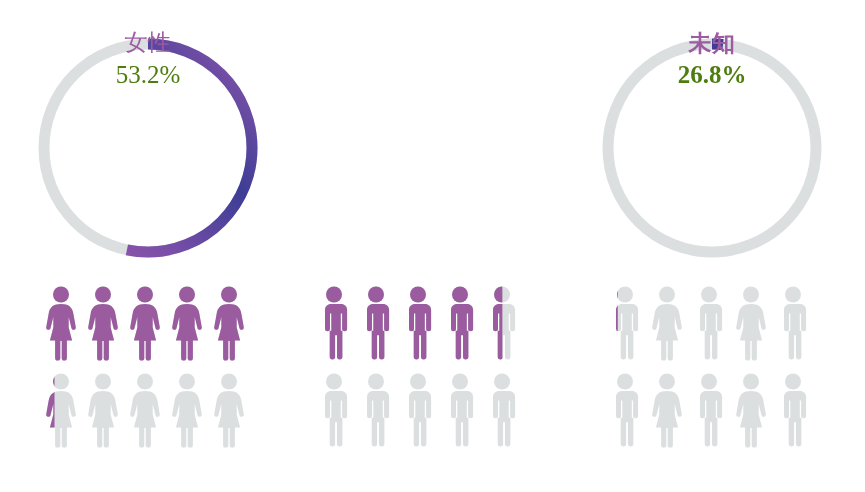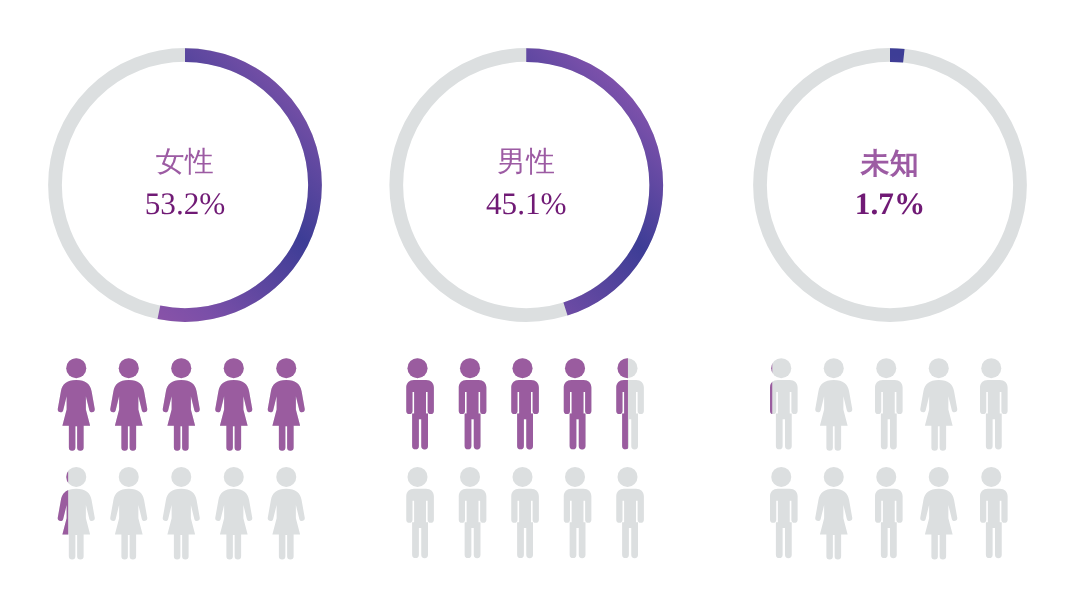--- a/index.html
+++ b/index.html
@@ -48,34 +48,34 @@
   }
   .donut-center {
     position: absolute;
     top: 0;
     left: 0;
     width: 240px;
     height: 240px;
     display: flex;
     flex-direction: column;
     align-items: center;
-    justify-content: center;
+    justify-content: flex-start;
     pointer-events: none;
   }
   .donut-label {
     font-size: 23px;
     line-height: 1.28;
     color: #9c5ba3;
     letter-spacing: 0.5px;
     font-family: "DejaVu Serif", "Liberation Serif", serif;
   }
   .donut-value {
     font-size: 25px;
     line-height: 1.28;
-    color: #701a75;
+    color: #4d7c0f;
     font-family: "Liberation Serif", "DejaVu Serif", serif;
     margin-top: 2px;
   }
 
   
   .picto-rows {
     position: absolute;
     left: 50%;
     transform: translateX(-50%);
     top: 285px;
@@ -271,38 +271,20 @@
     <g fill="#9a5c9f" clip-path="url(#clip9)">
               <circle cx="18" cy="9.5" r="8"></circle>
        <path d="M18 19 c-7.6 0-11.2 3.2-12.3 9.2 L3.2 42.2 c-0.5 2.7 3.6 3.7 4.3 1.1 L10.3 32 v10.5 L6.9 55.5 h5.2 V73 a2.6 2.6 0 0 0 5.2 0 V56 h1.4 V73 a2.6 2.6 0 0 0 5.2 0 V55.5 h5.2 L25.7 42.5 V32 l2.8 11.3 c0.7 2.6 4.8 1.6 4.3-1.1 L30.3 28.2 C29.2 22.2 25.6 19 18 19 Z"></path>
             </g>
   </svg>
         </div>
       </div>
   </div>
 
   <div class="group group-male">
-    <div class="donut-wrap">
-      <svg class="donut-svg" viewBox="0 0 240 240">
-        <defs>
-          <linearGradient id="gradM" x1="0" y1="0" x2="1" y2="1">
-            <stop offset="0%" stop-color="#b463b0"></stop>
-            <stop offset="26%" stop-color="#7a4fa8"></stop>
-            <stop offset="60%" stop-color="#3d3d96"></stop>
-            <stop offset="100%" stop-color="#9c5bb5"></stop>
-          </linearGradient>
-        </defs>
-        <circle cx="120" cy="120" r="104" fill="none" stroke="#dcdfe0" stroke-width="11"></circle>
-        <circle class="arc" cx="120" cy="120" r="104" fill="none" stroke="url(#gradM)" stroke-width="11" stroke-linecap="butt" transform="rotate(-90 120 120)" stroke-dasharray="294.70652364795137 358.74474829872565"></circle>
-      </svg>
-      <div class="donut-center">
-        <div class="donut-label">男性</div>
-        <div class="donut-value">45.1%</div>
-      </div>
-    </div>
     <div class="picto-rows">
         <div class="picto-row">
           <svg class="figure" viewBox="0 0 36 76">
     <defs>
               <clipPath id="clip10">
                 <rect x="0" y="0" width="36.00" height="76"></rect>
               </clipPath>
             </defs>
     <g fill="#dcdfe0">
               <circle cx="18" cy="9.5" r="8"></circle>
@@ -461,21 +443,21 @@
           <linearGradient id="gradU" x1="0" y1="0" x2="1" y2="0">
             <stop offset="0%" stop-color="#a259a8"></stop>
             <stop offset="100%" stop-color="#3d3d96"></stop>
           </linearGradient>
         </defs>
         <circle cx="120" cy="120" r="104" fill="none" stroke="#dcdfe0" stroke-width="11"></circle>
         <circle class="arc" cx="120" cy="120" r="104" fill="none" stroke="url(#gradU)" stroke-width="11" stroke-linecap="butt" transform="rotate(-90 120 120)" stroke-dasharray="11.10867162309351 642.3426003235835"></circle>
       </svg>
       <div class="donut-center">
         <div class="donut-label">未知</div>
-        <div class="donut-value">1.7%</div>
+        <div class="donut-value">26.8%</div>
       </div>
     </div>
     <div class="picto-rows">
         <div class="picto-row">
           <svg class="figure" viewBox="0 0 36 76">
     <defs>
               <clipPath id="clip20">
                 <rect x="0" y="0" width="10.80" height="76"></rect>
               </clipPath>
             </defs>

